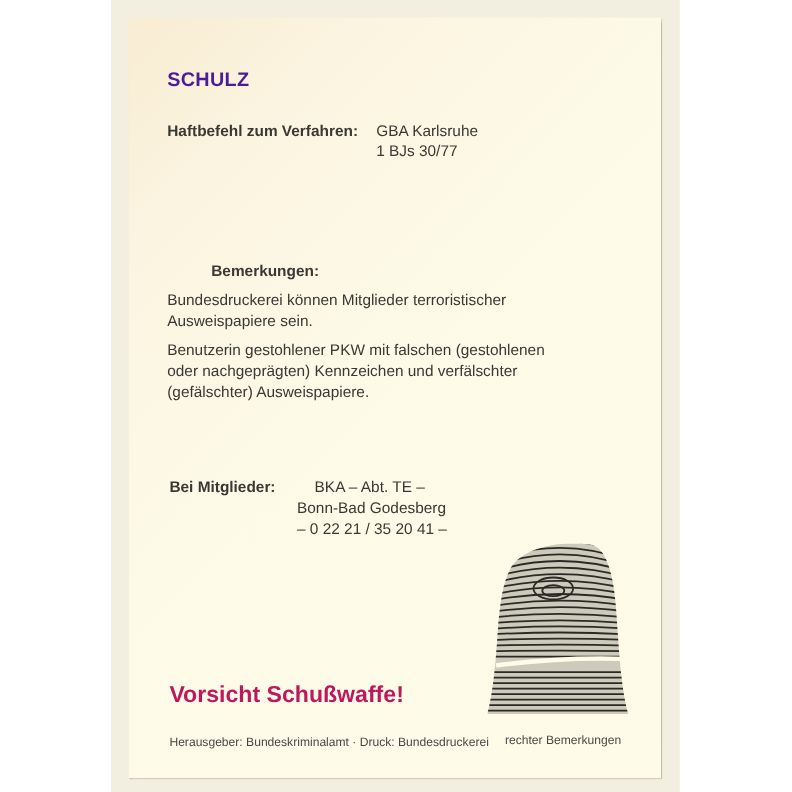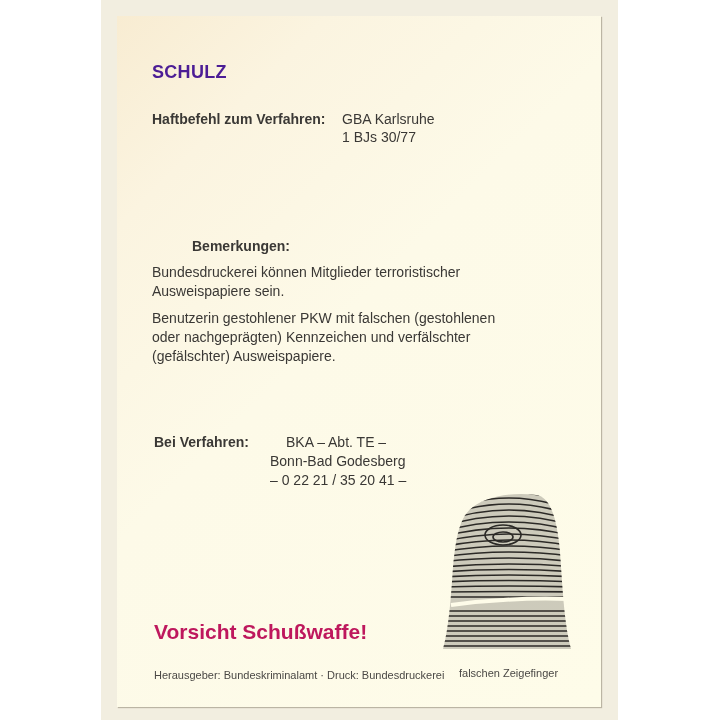--- a/index.html
+++ b/index.html
@@ -30,21 +30,21 @@
 <div class="txt val" style="left:342px;top:110px;">GBA Karlsruhe</div>
 <div class="txt val" style="left:342px;top:128px;">1 BJs 30/77</div>
 
 <div class="txt lbl" style="left:152px;top:238px;margin-left:40px;">Bemerkungen:</div>
 <div class="txt body14" style="left:152px;top:263px;">Bundesdruckerei können Mitglieder terroristischer</div>
 <div class="txt body14" style="left:152px;top:282px;">Ausweispapiere sein.</div>
 <div class="txt body14" style="left:152px;top:309px;">Benutzerin gestohlener PKW mit falschen (gestohlenen</div>
 <div class="txt body14" style="left:152px;top:328px;">oder nachgeprägten) Kennzeichen und verfälschter</div>
 <div class="txt body14" style="left:152px;top:347px;">(gefälschter) Ausweispapiere.</div>
 
-<div class="txt lbl" style="left:154px;top:434px;">Bei Verfahren:</div>
+<div class="txt lbl" style="left:154px;top:434px;">Bei Mitglieder:</div>
 <div class="txt val" style="left:270px;top:433px;margin-left:16px;">BKA – Abt. TE –</div>
 <div class="txt val" style="left:270px;top:452px;">Bonn-Bad Godesberg</div>
 <div class="txt val" style="left:270px;top:471px;text-align:center;">– 0 22 21 / 35 20 41 –</div>
 
 <div class="txt warn">Vorsicht Schußwaffe!</div>
 
 <div class="fp">
   <svg width="136" height="170" viewBox="0 0 136 170">
     <defs>
       <clipPath id="fpclip">
@@ -81,13 +81,13 @@
       <path d="M0 154 L136 154"></path>
         <path d="M0 159 L136 159"></path>
       <ellipse cx="62" cy="48" rx="18" ry="10"></ellipse>
         <ellipse cx="62" cy="50" rx="10" ry="5"></ellipse>
     </g>
     <path d="M10 118 Q70 110 128 112" stroke="#fefce9" stroke-width="4" fill="none"></path>
   </svg>
 </div>
 
 <div class="txt foot" style="left:154px;top:669px;">Herausgeber: Bundeskriminalamt · Druck: Bundesdruckerei</div>
-<div class="txt foot" style="left:459px;top:667px;">falschen Zeigefinger</div>
+<div class="txt foot" style="left:459px;top:667px;">rechter Bemerkungen</div>
 
 </body></html>

